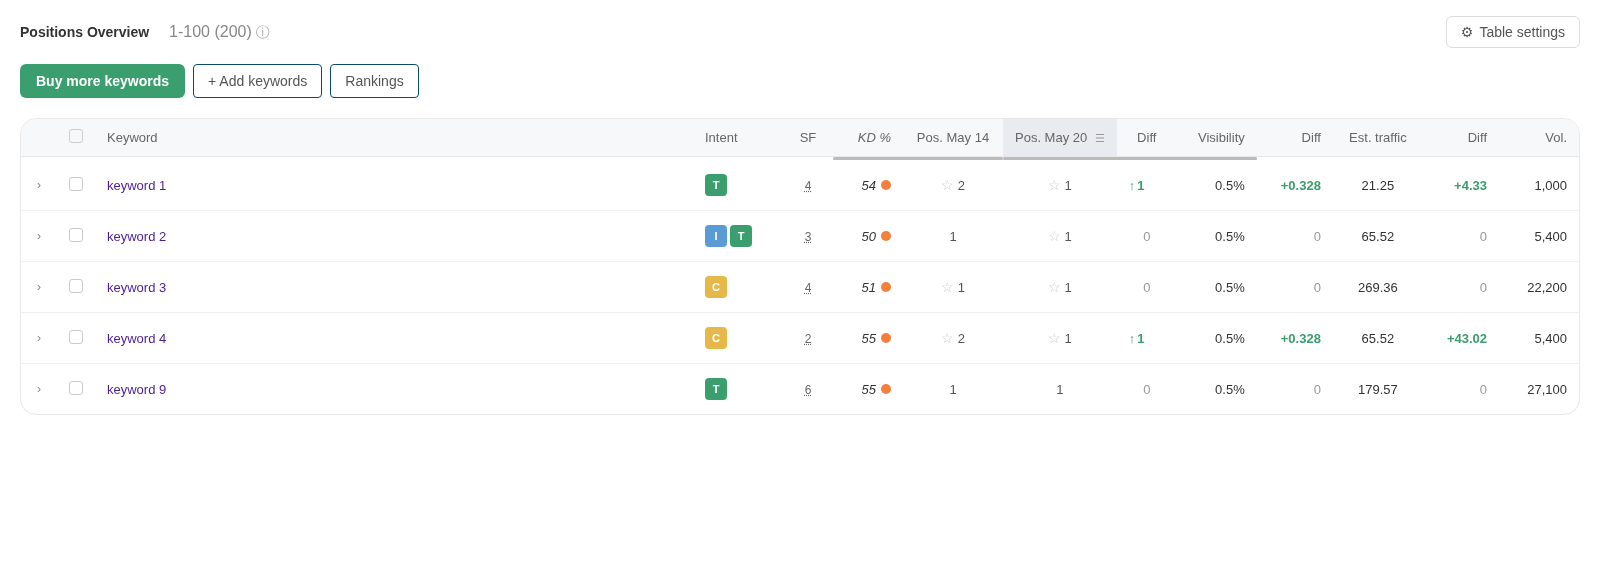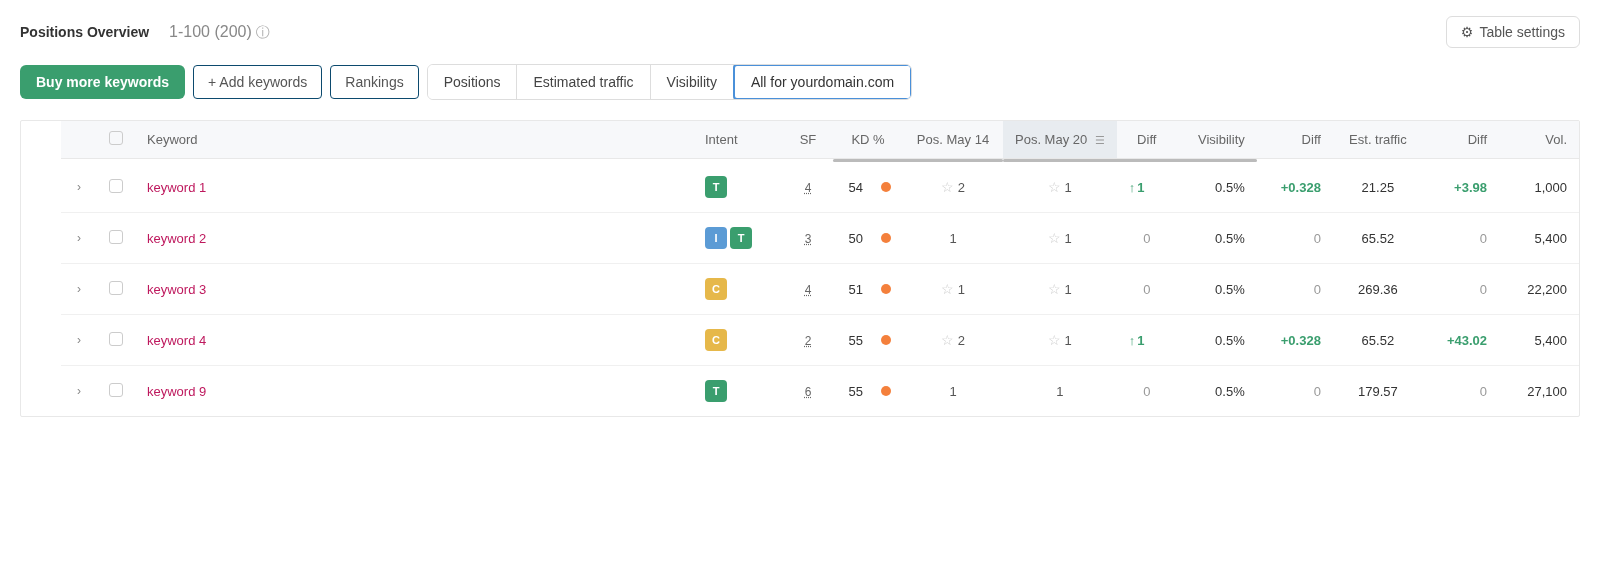--- a/index.html
+++ b/index.html
@@ -17,53 +17,53 @@
     
     .toolbar { display: flex; align-items: center; gap: 8px; margin-bottom: 20px; }
     .btn-primary { background: #3a9e6e; color: #fff; border: none; border-radius: 6px; padding: 9px 16px; font-size: 14px; font-weight: 600; cursor: pointer; }
     .btn-secondary { background: #fff; color: #555; border: 1px solid #0c4a6e; border-radius: 4px; padding: 8px 14px; font-size: 14px; cursor: pointer; display: flex; align-items: center; gap: 4px; }
     .tab-group { display: flex; border: 1px solid #ddd; border-radius: 6px; overflow: hidden; }
     .tab-btn { padding: 8px 16px; font-size: 14px; background: #fff; border: none; border-right: 1px solid #ddd; color: #444; cursor: pointer; }
     .tab-btn:last-child { border-right: none; }
     .tab-btn.active { background: #fff; border: 2px solid #4a90d9; color: #333; border-radius: 4px; margin: -1px; z-index:1; }
 
     
-    .table-wrap { border: 1px solid #e8e8e8; border-radius: 2px; overflow: hidden; padding-left: 40px; }
+    .table-wrap { border: 1px solid #e8e8e8; border-radius: 16px; overflow: hidden; }
     table { width: 100%; border-collapse: collapse; }
     thead tr { background: #f7f8fa; }
     th { padding: 10px 12px; text-align: left; font-size: 13px; font-weight: 500; color: #666; border-bottom: 1px solid #e8e8e8; white-space: nowrap; }
     th.sorted { background: #e8ecf0; }
     th .sort-icon { color: #999; margin-left: 4px; font-size: 11px; }
     td { padding: 14px 12px; border-bottom: 1px solid #f0f0f0; vertical-align: middle; white-space: nowrap; font-size: 13px; }
     tr:last-child td { border-bottom: none; }
 
     .col-expand { width: 24px; text-align: center; }
     .col-check { width: 32px; text-align: center; }
     .col-keyword { min-width: 160px; }
     .col-intent { width: 90px; }
     .col-sf { width: 50px; text-align: center; }
-    .col-kd { width: 70px; text-align: center; }
+    .col-kd { width: 70px; text-align: right; font-style: italic; }
     .col-pos { width: 100px; text-align: center; }
     .col-diff { width: 60px; text-align: center; }
     .col-vis { width: 80px; text-align: right; }
     .col-diff2 { width: 70px; text-align: right; }
     .col-est { width: 90px; text-align: center; }
     .col-diff3 { width: 70px; text-align: right; }
     .col-vol { width: 80px; text-align: right; }
 
     .expand-btn { background: none; border: none; cursor: pointer; color: #888; font-size: 12px; padding: 2px 4px; }
     .checkbox { width: 14px; height: 14px; border: 1px solid #ccc; border-radius: 3px; display: inline-block; cursor: pointer; }
-    .keyword-link { color: #be185d; text-decoration: none; }
+    .keyword-link { color: #4c1d95; text-decoration: none; }
 
     
     .badge { display: inline-flex; align-items: center; justify-content: center; width: 22px; height: 22px; border-radius: 4px; font-size: 11px; font-weight: 700; color: #fff; margin-right: 3px; }
 
     .sf-num { color: #666; font-size: 12px; text-decoration: underline dotted; cursor: help; }
 
-    .kd-row { display: flex; align-items: center; gap: 18px; justify-content: flex-end; }
+    .kd-row { display: flex; align-items: center; gap: 5px; justify-content: flex-end; }
     .dot-orange { width: 10px; height: 10px; border-radius: 50%; background: #f4803c; display: inline-block; }
 
     .star-pos { display: flex; align-items: center; gap: 4px; justify-content: center; }
     .star-icon { color: #ccc; font-size: 14px; }
     .pos-num { color: #555; }
 
     .diff-up { color: #3a9e6e; font-weight: 600; display: flex; align-items: center; gap: 2px; }
     .diff-up::before { content: '↑'; }
     .diff-zero { color: #999; }
     .diff-pos-green { color: #3a9e6e; font-weight: 600; margin-left: 12px; }
@@ -85,26 +85,20 @@
       <span>⚙</span>
       <span>Table settings</span>
     </button>
   </div>
 
   <div class="toolbar">
     <button class="btn-primary">Buy more keywords</button>
     <button class="btn-secondary">+ Add keywords</button>
     <button class="btn-secondary">Rankings</button>
 
-    <div class="tab-group">
-      <button class="tab-btn">Positions</button>
-      <button class="tab-btn">Estimated traffic</button>
-      <button class="tab-btn">Visibility</button>
-      <button class="tab-btn active">All for yourdomain.com</button>
-    </div>
   </div>
 
   <div class="table-wrap">
     <table>
       <thead>
         <tr>
           <th class="col-expand"></th>
           <th class="col-check">
             <span class="checkbox"></span>
           </th>
@@ -156,21 +150,21 @@
                 <span class="star-icon">☆</span>
                 <span class="pos-num">1</span>
               </div>
             </td>
             <td class="col-diff">
               <span class="diff-up">1</span>
             </td>
             <td class="col-vis">0.5%</td>
             <td class="col-diff2"><span class="diff-pos-green">+0.328</span></td>
             <td class="col-est">21.25</td>
-            <td class="col-diff3"><span class="diff-pos-green">+3.98</span></td>
+            <td class="col-diff3"><span class="diff-pos-green">+4.33</span></td>
             <td class="col-vol">1,000</td>
           </tr>
           <tr>
             <td class="col-expand"><button class="expand-btn">›</button></td>
             <td class="col-check"><span class="checkbox"></span></td>
             <td class="col-keyword"><a class="keyword-link" href="#">keyword 2</a></td>
             <td class="col-intent"><span class="badge" style="background: rgb(91, 155, 213);">I</span><span class="badge" style="background: rgb(58, 158, 110);">T</span></td>
             <td class="col-sf"><span class="sf-num">3</span></td>
             <td class="col-kd">
               <div class="kd-row">

